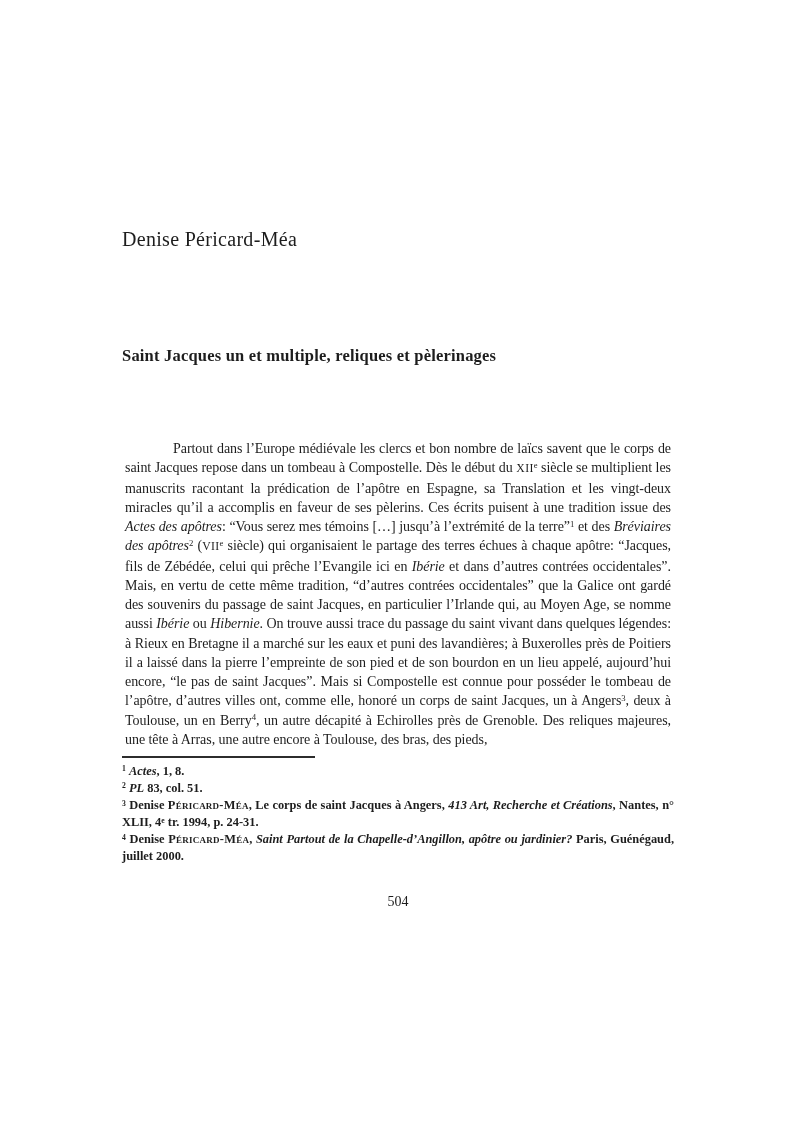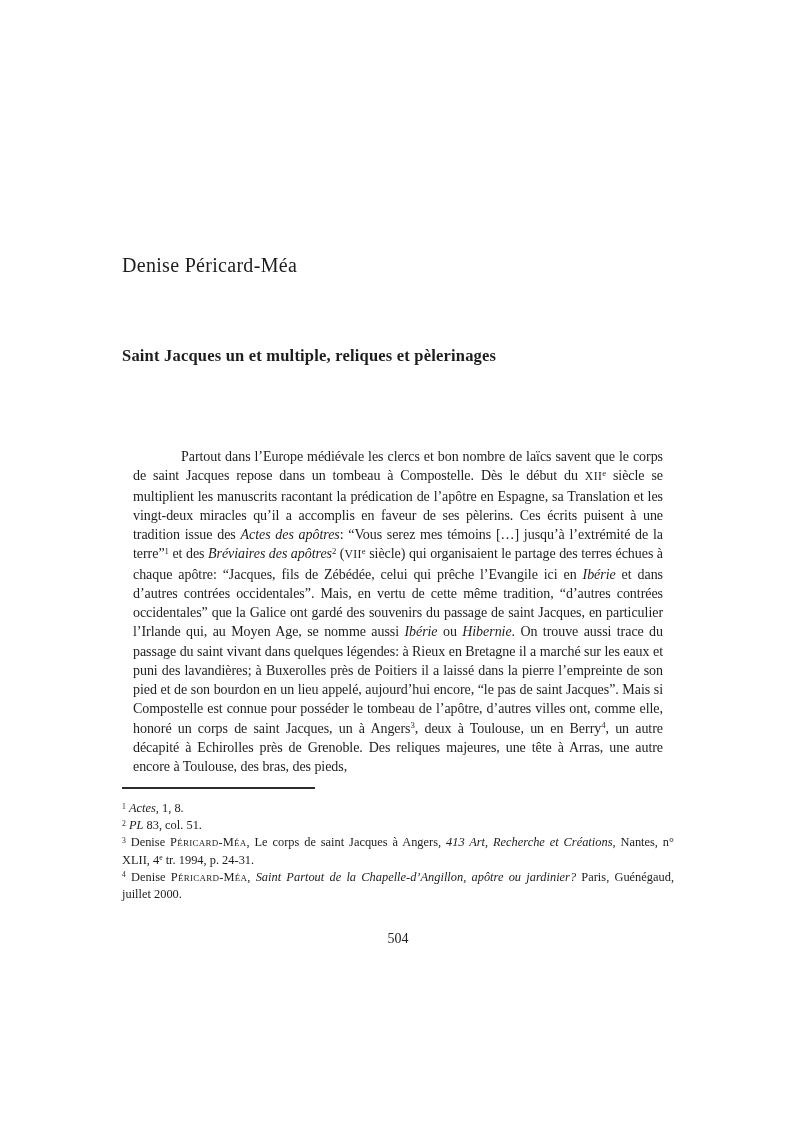--- a/index.html
+++ b/index.html
@@ -8,41 +8,41 @@
     width: 793px;
     height: 1122px;
     background: #ffffff;
     font-family: "Liberation Serif", serif;
     color: #1d1d1d;
     overflow: hidden;
   }
   .author {
     position: absolute;
     left: 122px;
-    top: 254px;
+    top: 228px;
     font-size: 20px;
     letter-spacing: 0.3px;
   }
   .title {
     position: absolute;
     left: 122px;
     top: 346px;
     margin: 0;
     font-size: 16.5px;
     font-weight: bold;
     letter-spacing: 0.2px;
   }
   .content {
     position: absolute;
     left: 122px;
     top: 436px;
     width: 552px;
   }
   .body-text {
-    margin: 11px;
+    margin: 3px;
     font-size: 14px;
     line-height: 19.25px;
     text-align: justify;
     text-indent: 48px;
     letter-spacing: -0.05px;
   }
   .seg-n { font-style: normal; }
   .seg-i { font-style: italic; }
   .seg-sup {
     font-size: 0.62em;
@@ -51,21 +51,21 @@
     line-height: 0;
   }
   .seg-sc { font-size: 0.84em; letter-spacing: 0.03em; }
   .seg-smallcaps { font-variant: small-caps; letter-spacing: 0.02em; }
   .footnote-rule {
     width: 193px;
     height: 2px;
     background: #2c2c2c;
     margin-top: 7px;
   }
-  .footnotes { margin-top: 11px; }
+  .footnotes { margin-top: 5px; font-weight: bold; }
   .footnote {
     margin: 0;
     font-size: 12.4px;
     line-height: 17.1px;
     text-align: justify;
   }
   .page-number {
     margin-top: 28px;
     text-align: center;
     font-size: 14px;

